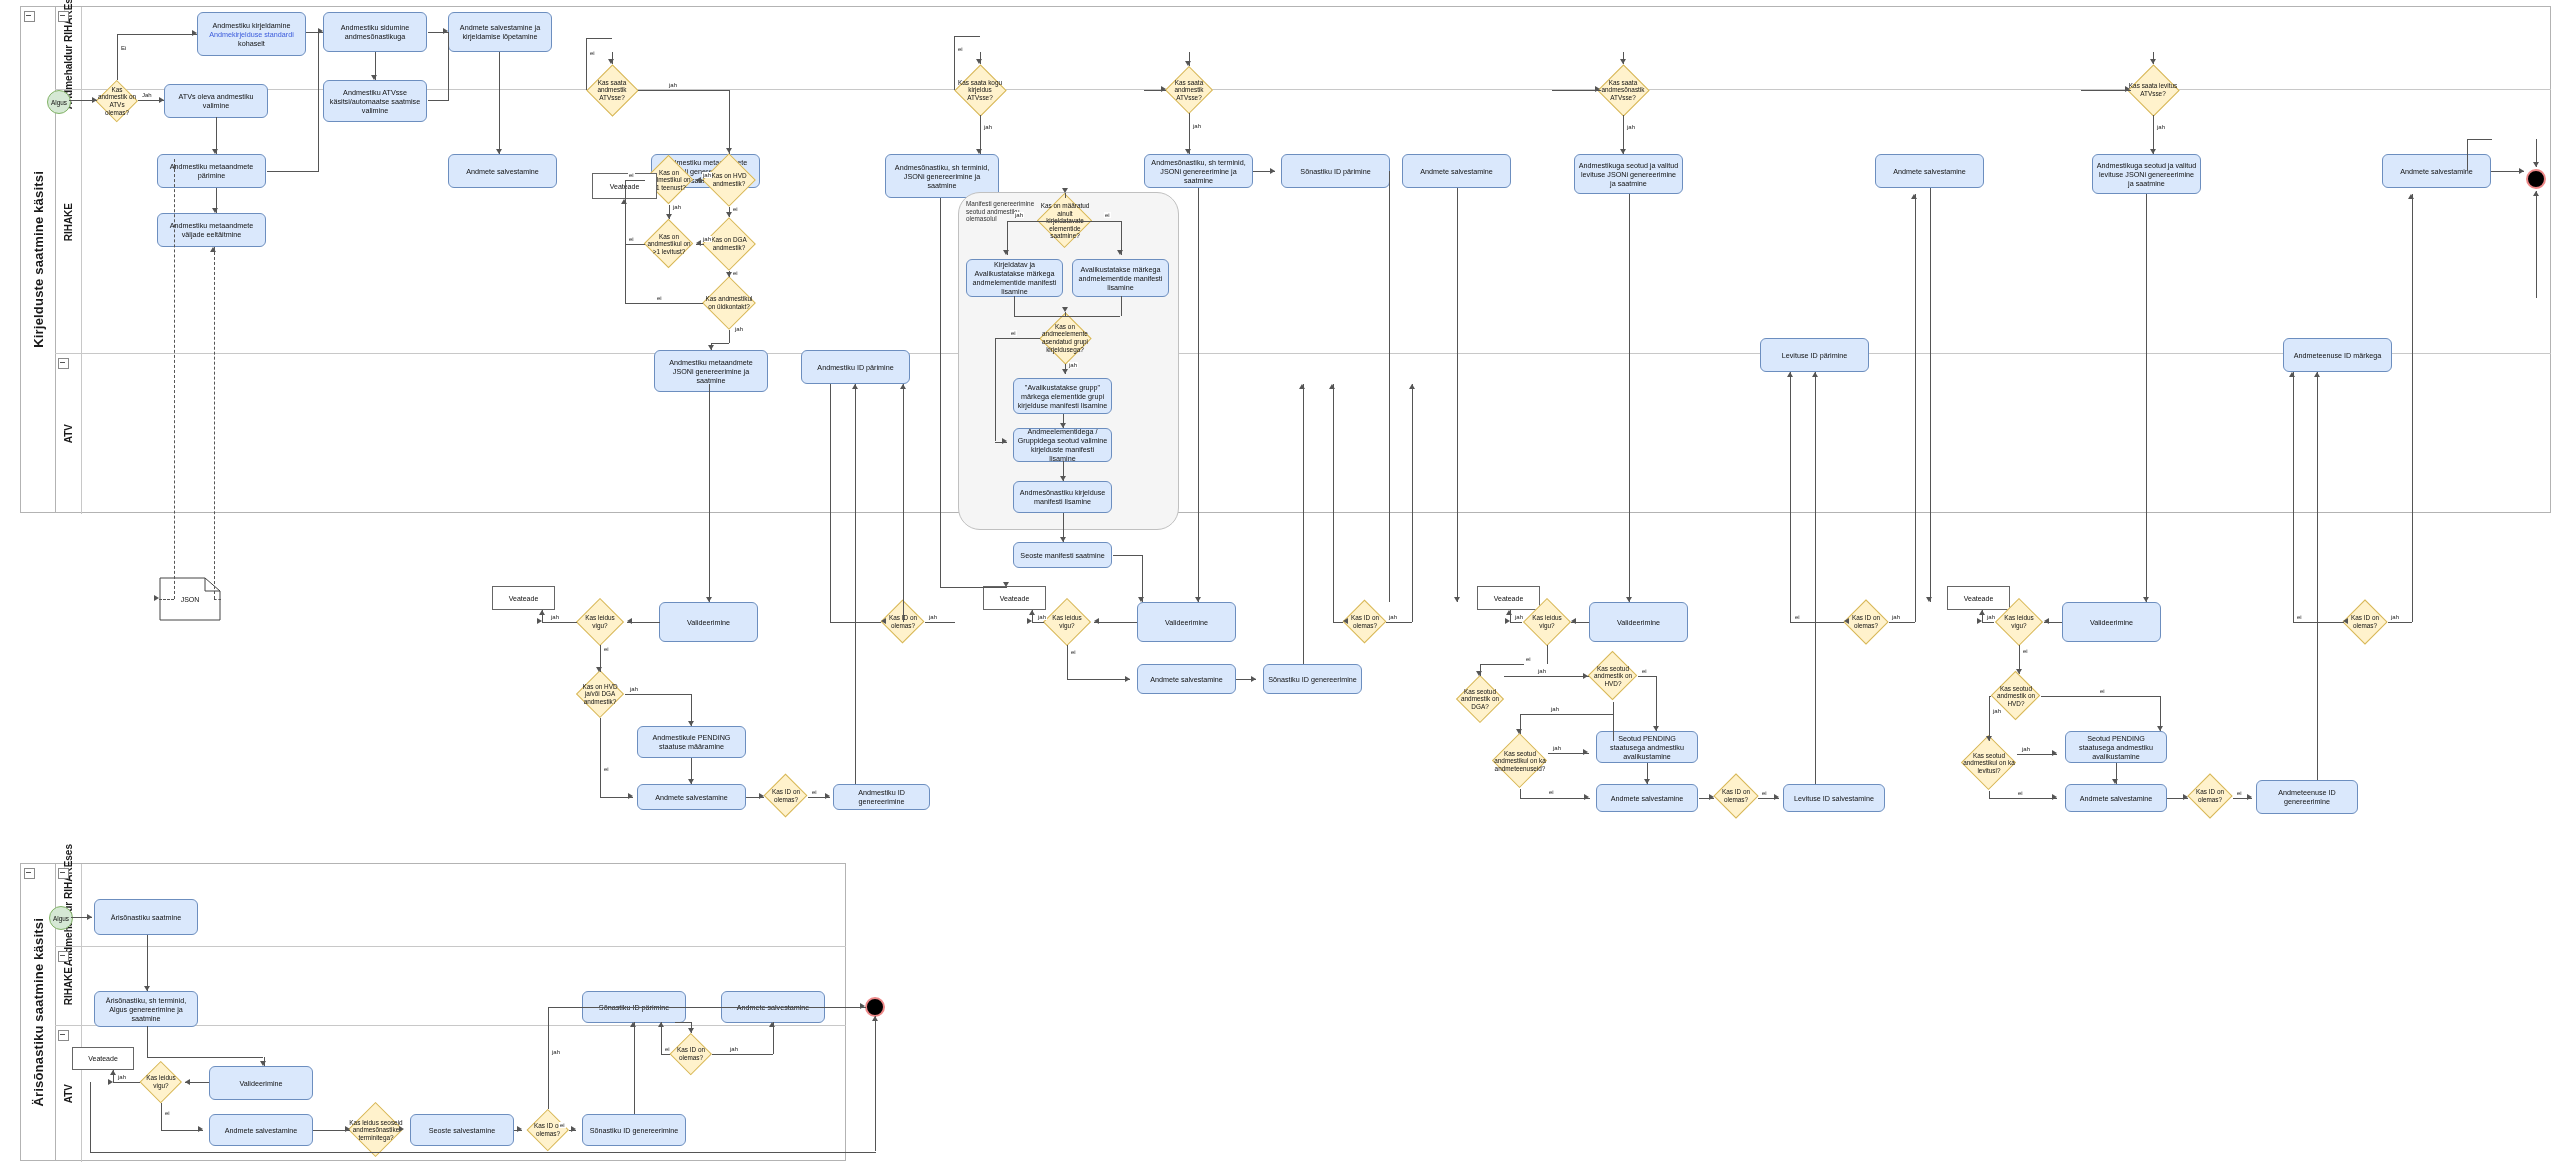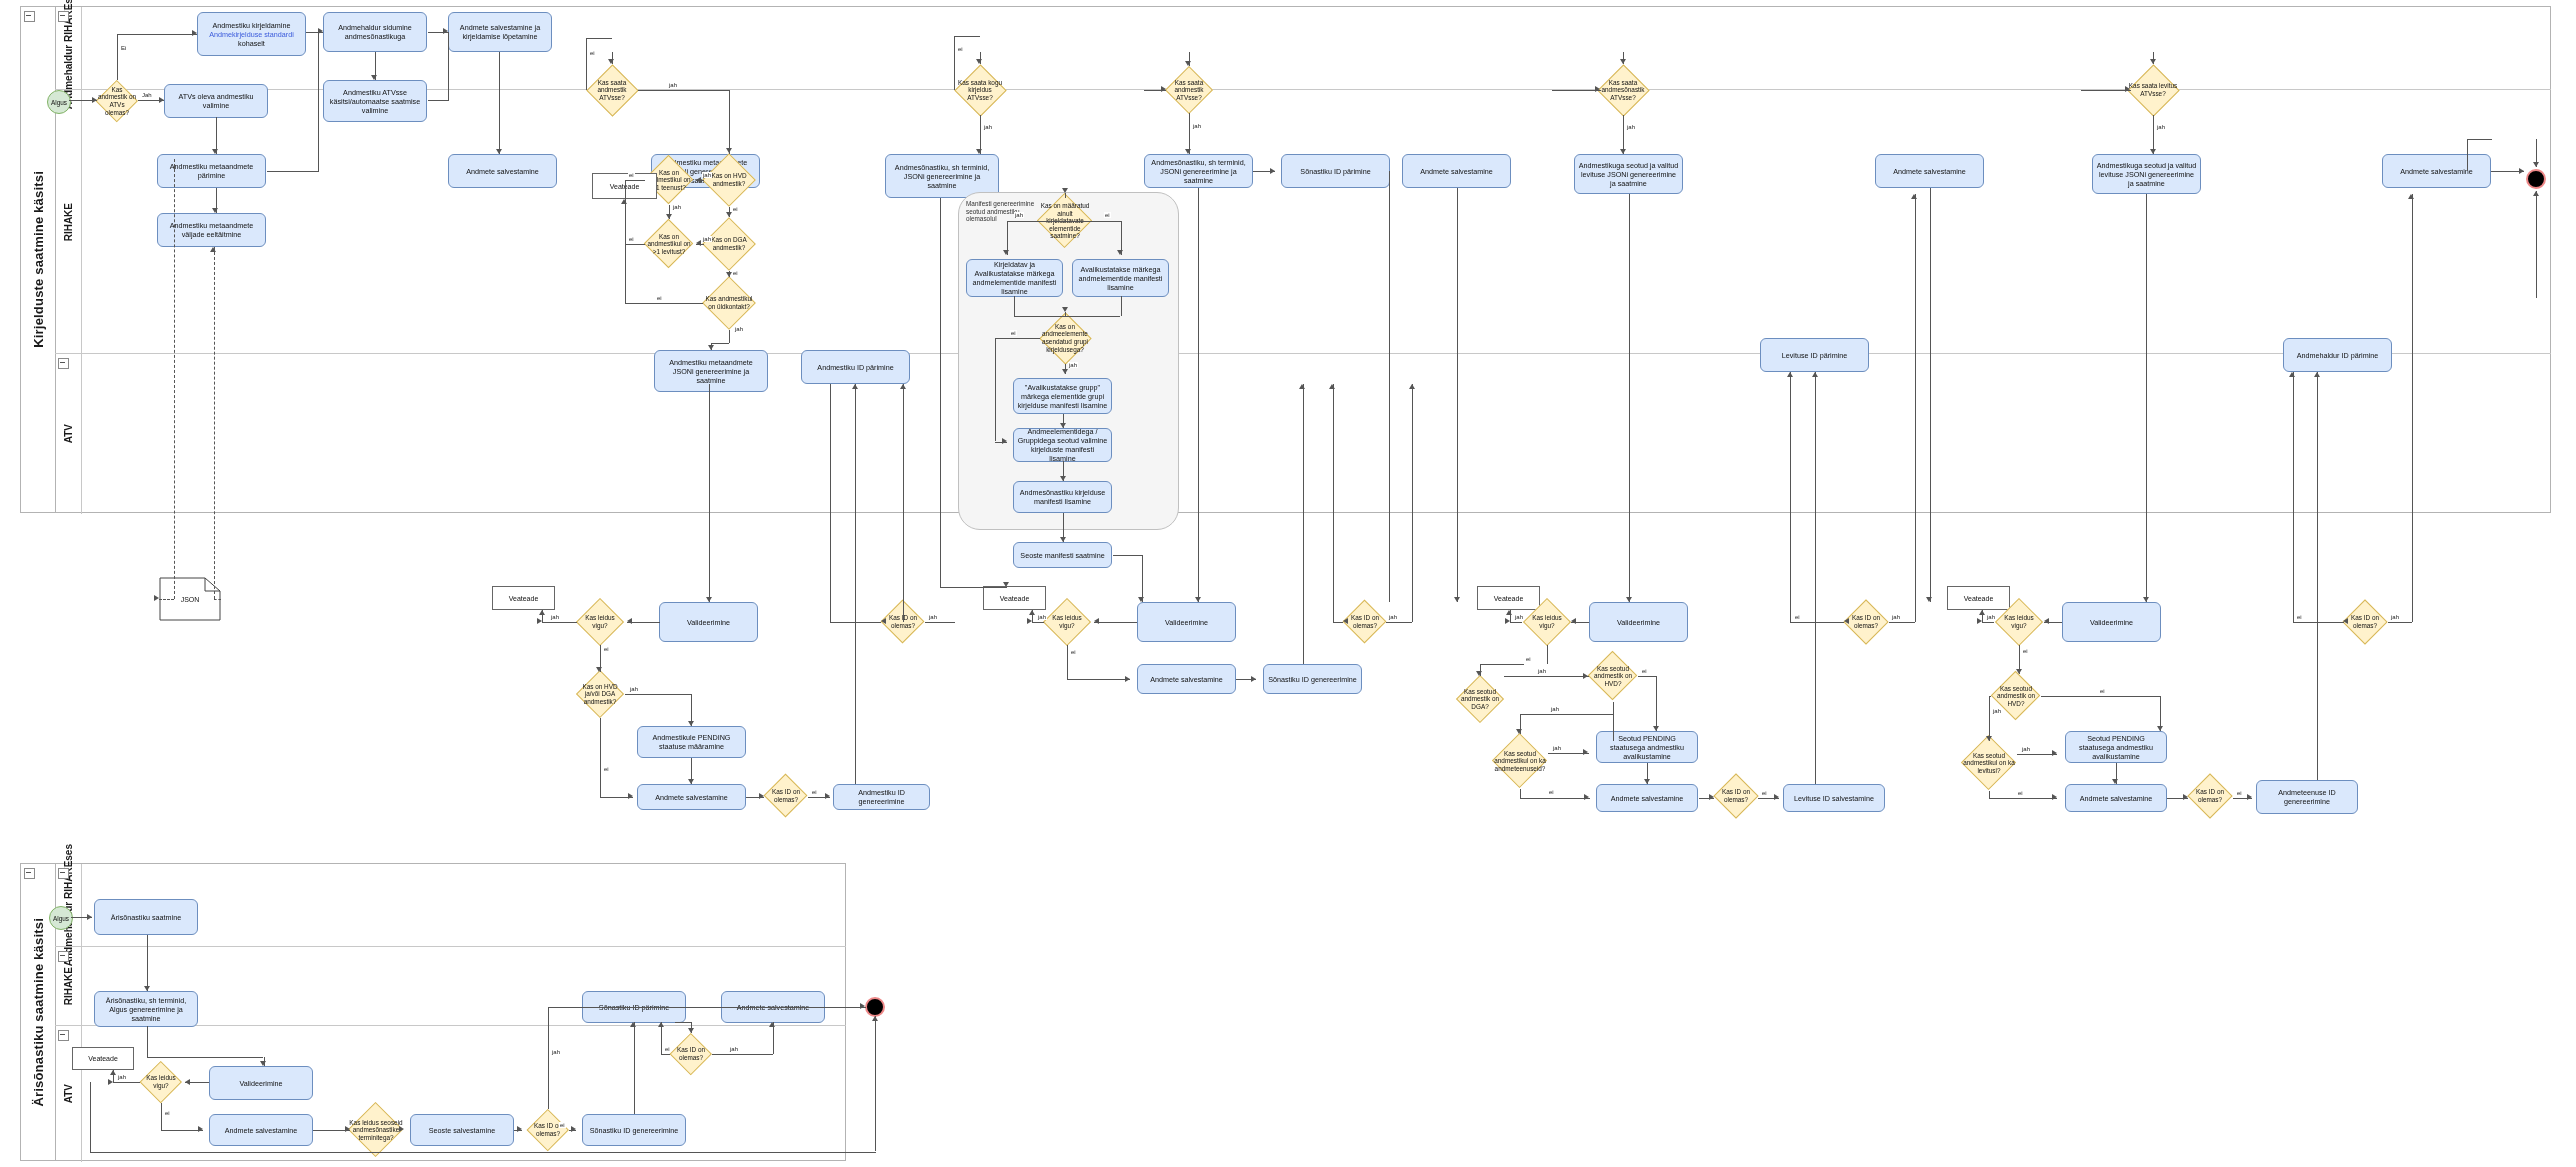--- a/index.html
+++ b/index.html
@@ -87,21 +87,21 @@
       <div class="gw" style="left: 6.1px; top: 6.1px; width: 29.5px; height: 29.5px; position: absolute;"></div>
       <div class="gw-label">Kas andmestik on ATVs olemas?</div>
     </div>
     <div class="task" style="left: 164px; top: 84px; width: 104px; height: 34px;">
       <span>ATVs oleva andmestiku valimine</span>
     </div>
     <div class="task" style="left: 197px; top: 12px; width: 109px; height: 44px;">
       <span><span>Andmestiku kirjeldamine</span><br><span class="link">Andmekirjelduse standardi</span><br><span>kohaselt</span></span>
     </div>
     <div class="task" style="left: 323px; top: 12px; width: 104px; height: 40px;">
-      <span>Andmehaldur sidumine andmesõnastikuga</span>
+      <span>Andmestiku sidumine andmesõnastikuga</span>
     </div>
     <div class="task" style="left: 323px; top: 80px; width: 104px; height: 42px; justify-content: center;">
       <span>Andmestiku ATVsse käsitsi/automaatse saatmise valimine</span>
     </div>
     <div class="task" style="left: 448px; top: 12px; width: 104px; height: 40px;">
       <span>Andmete salvestamine ja kirjeldamise lõpetamine</span>
     </div>
     <div class="task" style="left: 157px; top: 154px; width: 109px; height: 34px;">
       <span>Andmestiku metaandmete pärimine</span>
     </div>
@@ -170,21 +170,21 @@
     <div class="task" style="left: 2092px; top: 154px; width: 109px; height: 40px;">
       <span>Andmestikuga seotud ja valitud levituse JSONi genereerimine ja saatmine</span>
     </div>
     <div class="task" style="left: 2382px; top: 154px; width: 109px; height: 34px;">
       <span>Andmete salvestamine</span>
     </div>
     <div class="task" style="left: 1760px; top: 338px; width: 109px; height: 34px;">
       <span>Levituse ID pärimine</span>
     </div>
     <div class="task" style="left: 2283px; top: 338px; width: 109px; height: 34px;">
-      <span>Andmehaldur ID pärimine</span>
+      <span>Andmeteenuse ID märkega</span>
     </div>
     <div class="task" style="left: 801px; top: 350px; width: 109px; height: 34px;">
       <span>Andmestiku ID pärimine</span>
     </div>
     <div class="gw-wrap" style="left: 586px; top: 64px; width: 52px; height: 52px;">
       <div class="gw" style="left: 7.6px; top: 7.6px; width: 37px; height: 37px; position: absolute;"></div>
       <div class="gw-label">Kas saata andmestik ATVsse?</div>
     </div>
     <div class="gw-wrap" style="left: 954px; top: 64px; width: 52px; height: 52px;">
       <div class="gw" style="left: 7.6px; top: 7.6px; width: 37px; height: 37px; position: absolute;"></div>

